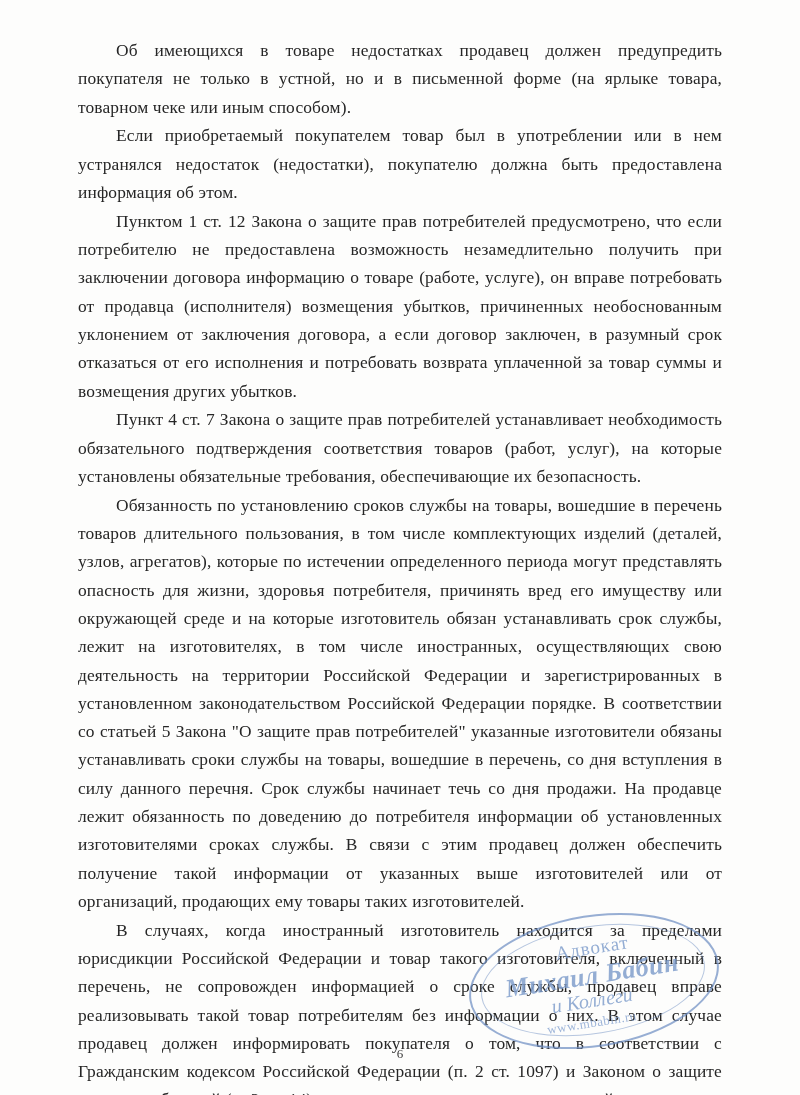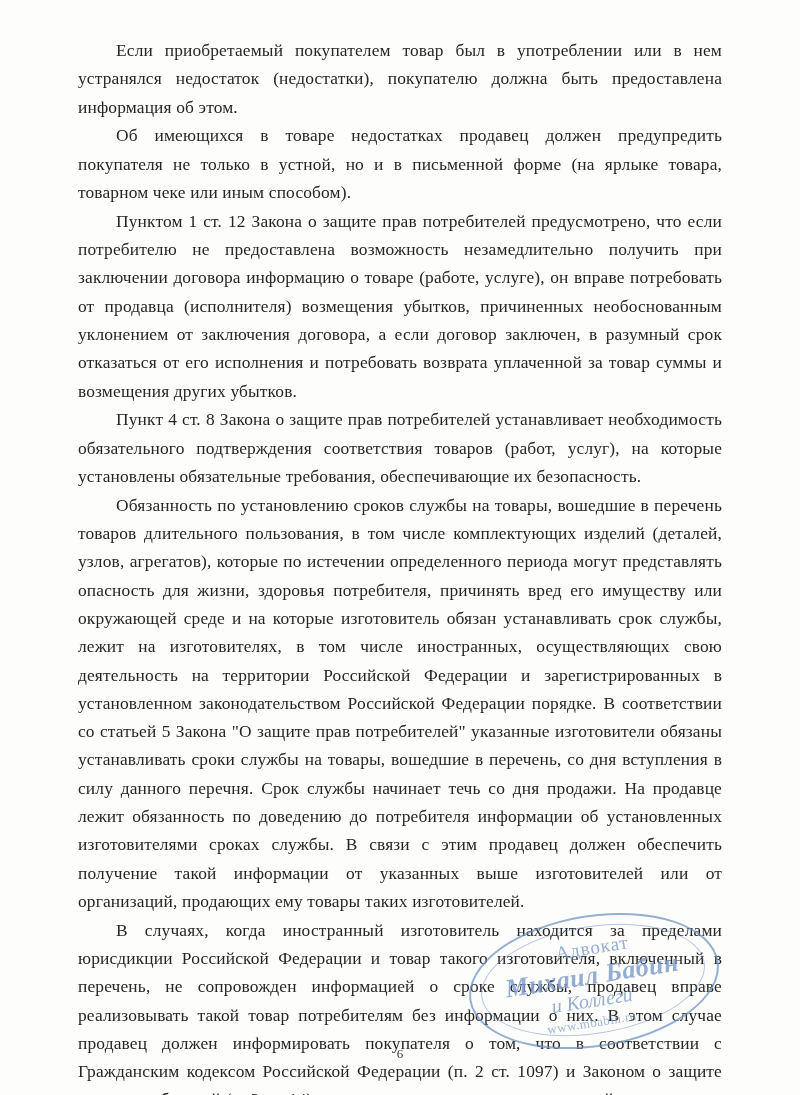--- a/index.html
+++ b/index.html
@@ -105,24 +105,24 @@
     font-size: 13px;
     letter-spacing: 0.5px;
     color: #8aa6d2;
   }
 </style>
 </head>
 <body>
 
 <div class="page">
   <div class="content">
+    <p class="para">Об имеющихся в товаре недостатках продавец должен предупредить покупателя не только в устной, но и в письменной форме (на ярлыке товара, товарном чеке или иным способом).</p>
     <p class="para">Если приобретаемый покупателем товар был в употреблении или в нем устранялся недостаток (недостатки), покупателю должна быть предоставлена информация об этом.</p>
-    <p class="para">Об имеющихся в товаре недостатках продавец должен предупредить покупателя не только в устной, но и в письменной форме (на ярлыке товара, товарном чеке или иным способом).</p>
     <p class="para">Пунктом 1 ст. 12 Закона о защите прав потребителей предусмотрено, что если потребителю не предоставлена возможность незамедлительно получить при заключении договора информацию о товаре (работе, услуге), он вправе потребовать от продавца (исполнителя) возмещения убытков, причиненных необоснованным уклонением от заключения договора, а если договор заключен, в разумный срок отказаться от его исполнения и потребовать возврата уплаченной за товар суммы и возмещения других убытков.</p>
-    <p class="para">Пункт 4 ст. 8 Закона о защите прав потребителей устанавливает необходимость обязательного подтверждения соответствия товаров (работ, услуг), на которые установлены обязательные требования, обеспечивающие их безопасность.</p>
+    <p class="para">Пункт 4 ст. 7 Закона о защите прав потребителей устанавливает необходимость обязательного подтверждения соответствия товаров (работ, услуг), на которые установлены обязательные требования, обеспечивающие их безопасность.</p>
     <p class="para">Обязанность по установлению сроков службы на товары, вошедшие в перечень товаров длительного пользования, в том числе комплектующих изделий (деталей, узлов, агрегатов), которые по истечении определенного периода могут представлять опасность для жизни, здоровья потребителя, причинять вред его имуществу или окружающей среде и на которые изготовитель обязан устанавливать срок службы, лежит на изготовителях, в том числе иностранных, осуществляющих свою деятельность на территории Российской Федерации и зарегистрированных в установленном законодательством Российской Федерации порядке. В соответствии со статьей 5 Закона "О защите прав потребителей" указанные изготовители обязаны устанавливать сроки службы на товары, вошедшие в перечень, со дня вступления в силу данного перечня. Срок службы начинает течь со дня продажи. На продавце лежит обязанность по доведению до потребителя информации об установленных изготовителями сроках службы. В связи с этим продавец должен обеспечить получение такой информации от указанных выше изготовителей или от организаций, продающих ему товары таких изготовителей.</p>
     <p class="para">В случаях, когда иностранный изготовитель находится за пределами юрисдикции Российской Федерации и товар такого изготовителя, включенный в перечень, не сопровожден информацией о сроке службы, продавец вправе реализовывать такой товар потребителям без информации о них. В этом случае продавец должен информировать покупателя о том, что в соответствии с Гражданским кодексом Российской Федерации (п. 2 ст. 1097) и Законом о защите прав потребителей (п. 3 ст. 14) ответственность за вред, причиненный недостатками такого товара, наступает независимо от времени его причинения.</p>
   </div>
 
   <div class="stamp">
     <div class="oval"></div>
     <div class="oval inner"></div>
     <div class="stamp-text line1">Адвокат</div>
     <div class="stamp-text line2">Михаил Бабин</div>
     <div class="stamp-text line3">и Коллеги</div>

